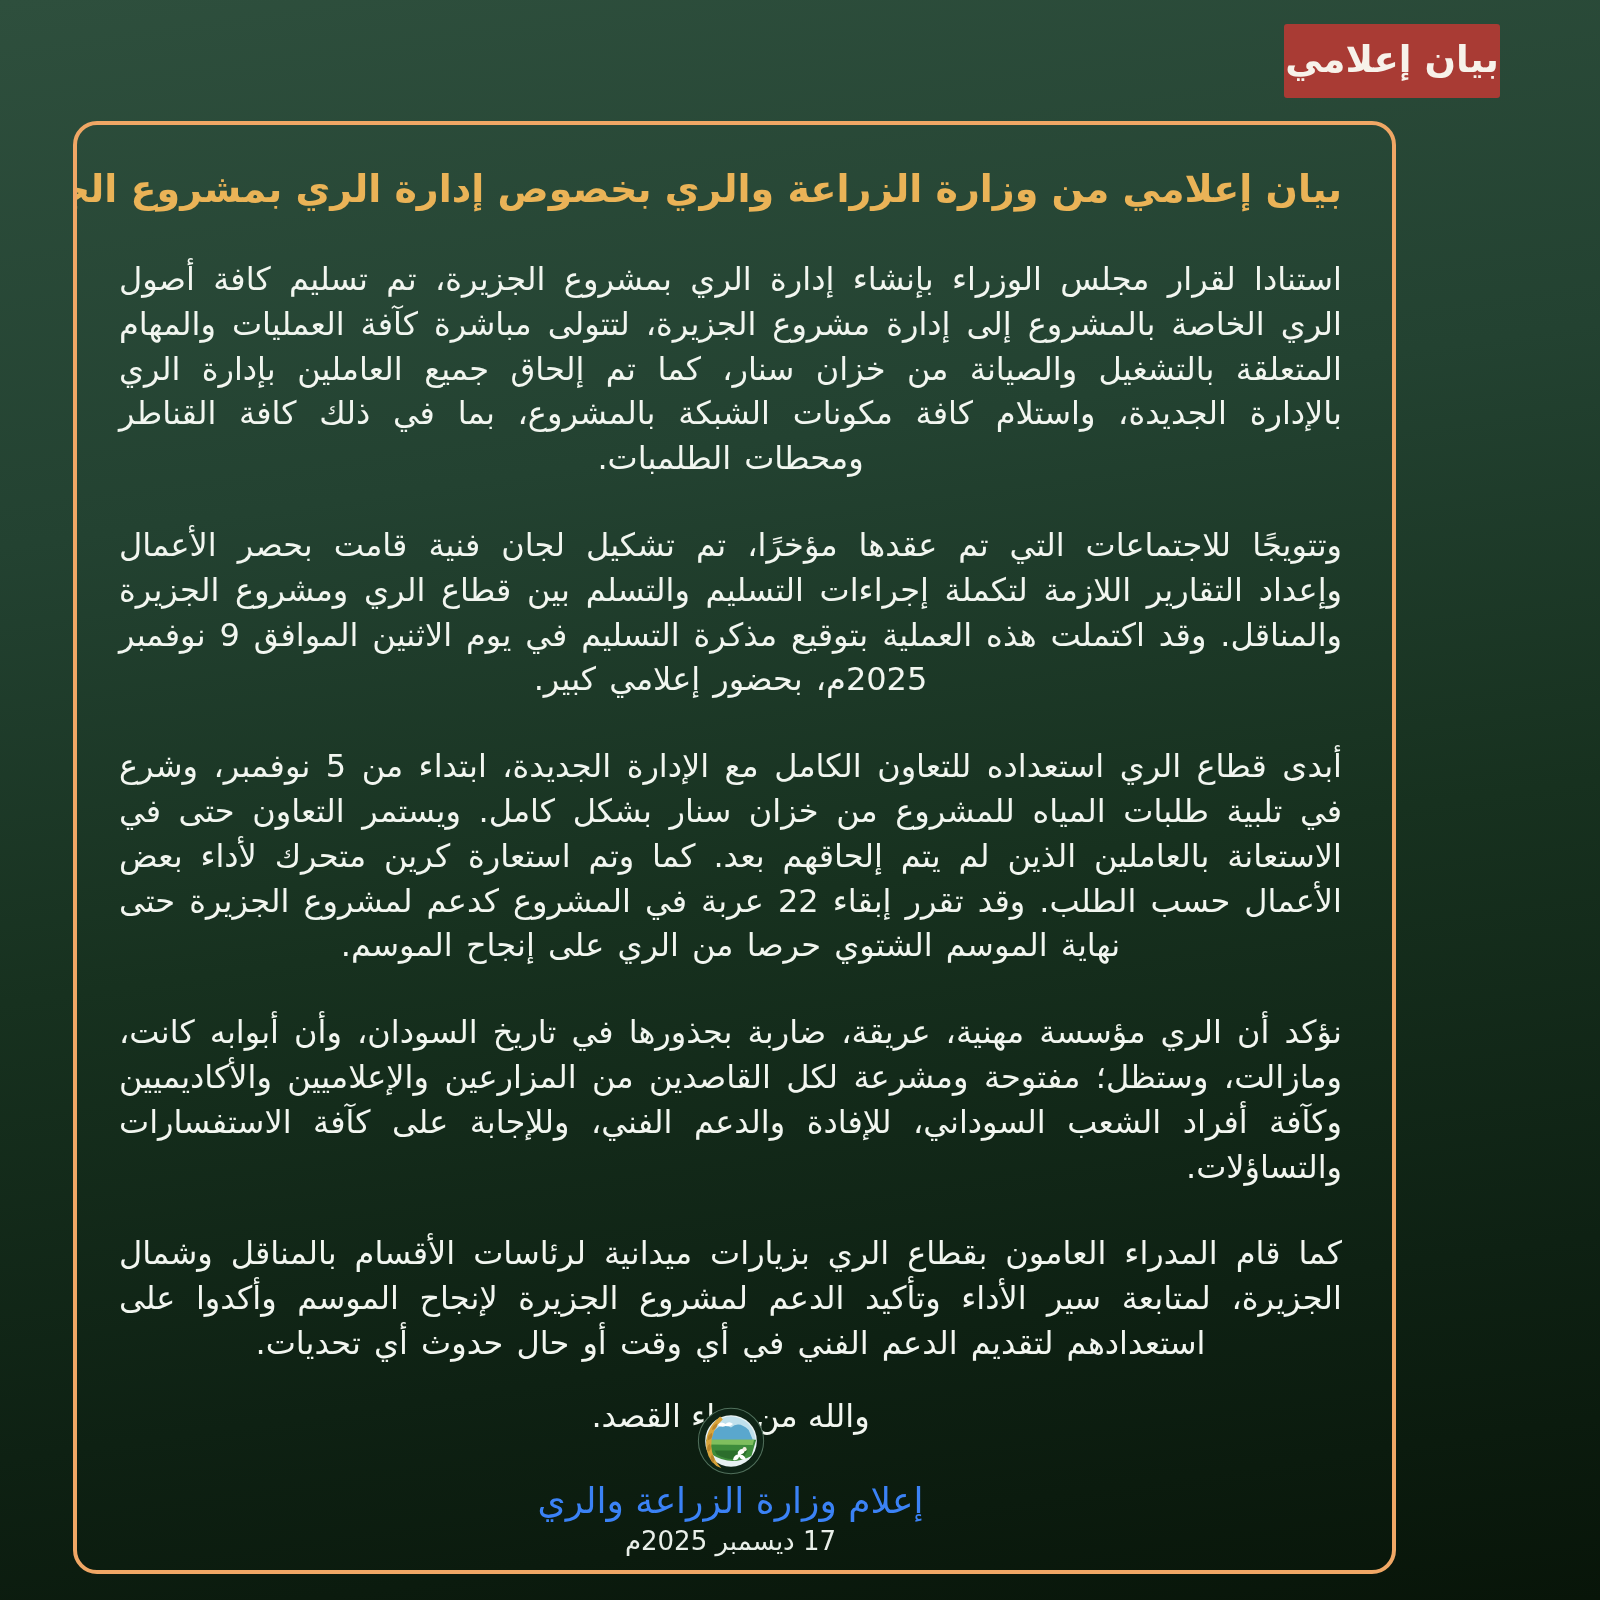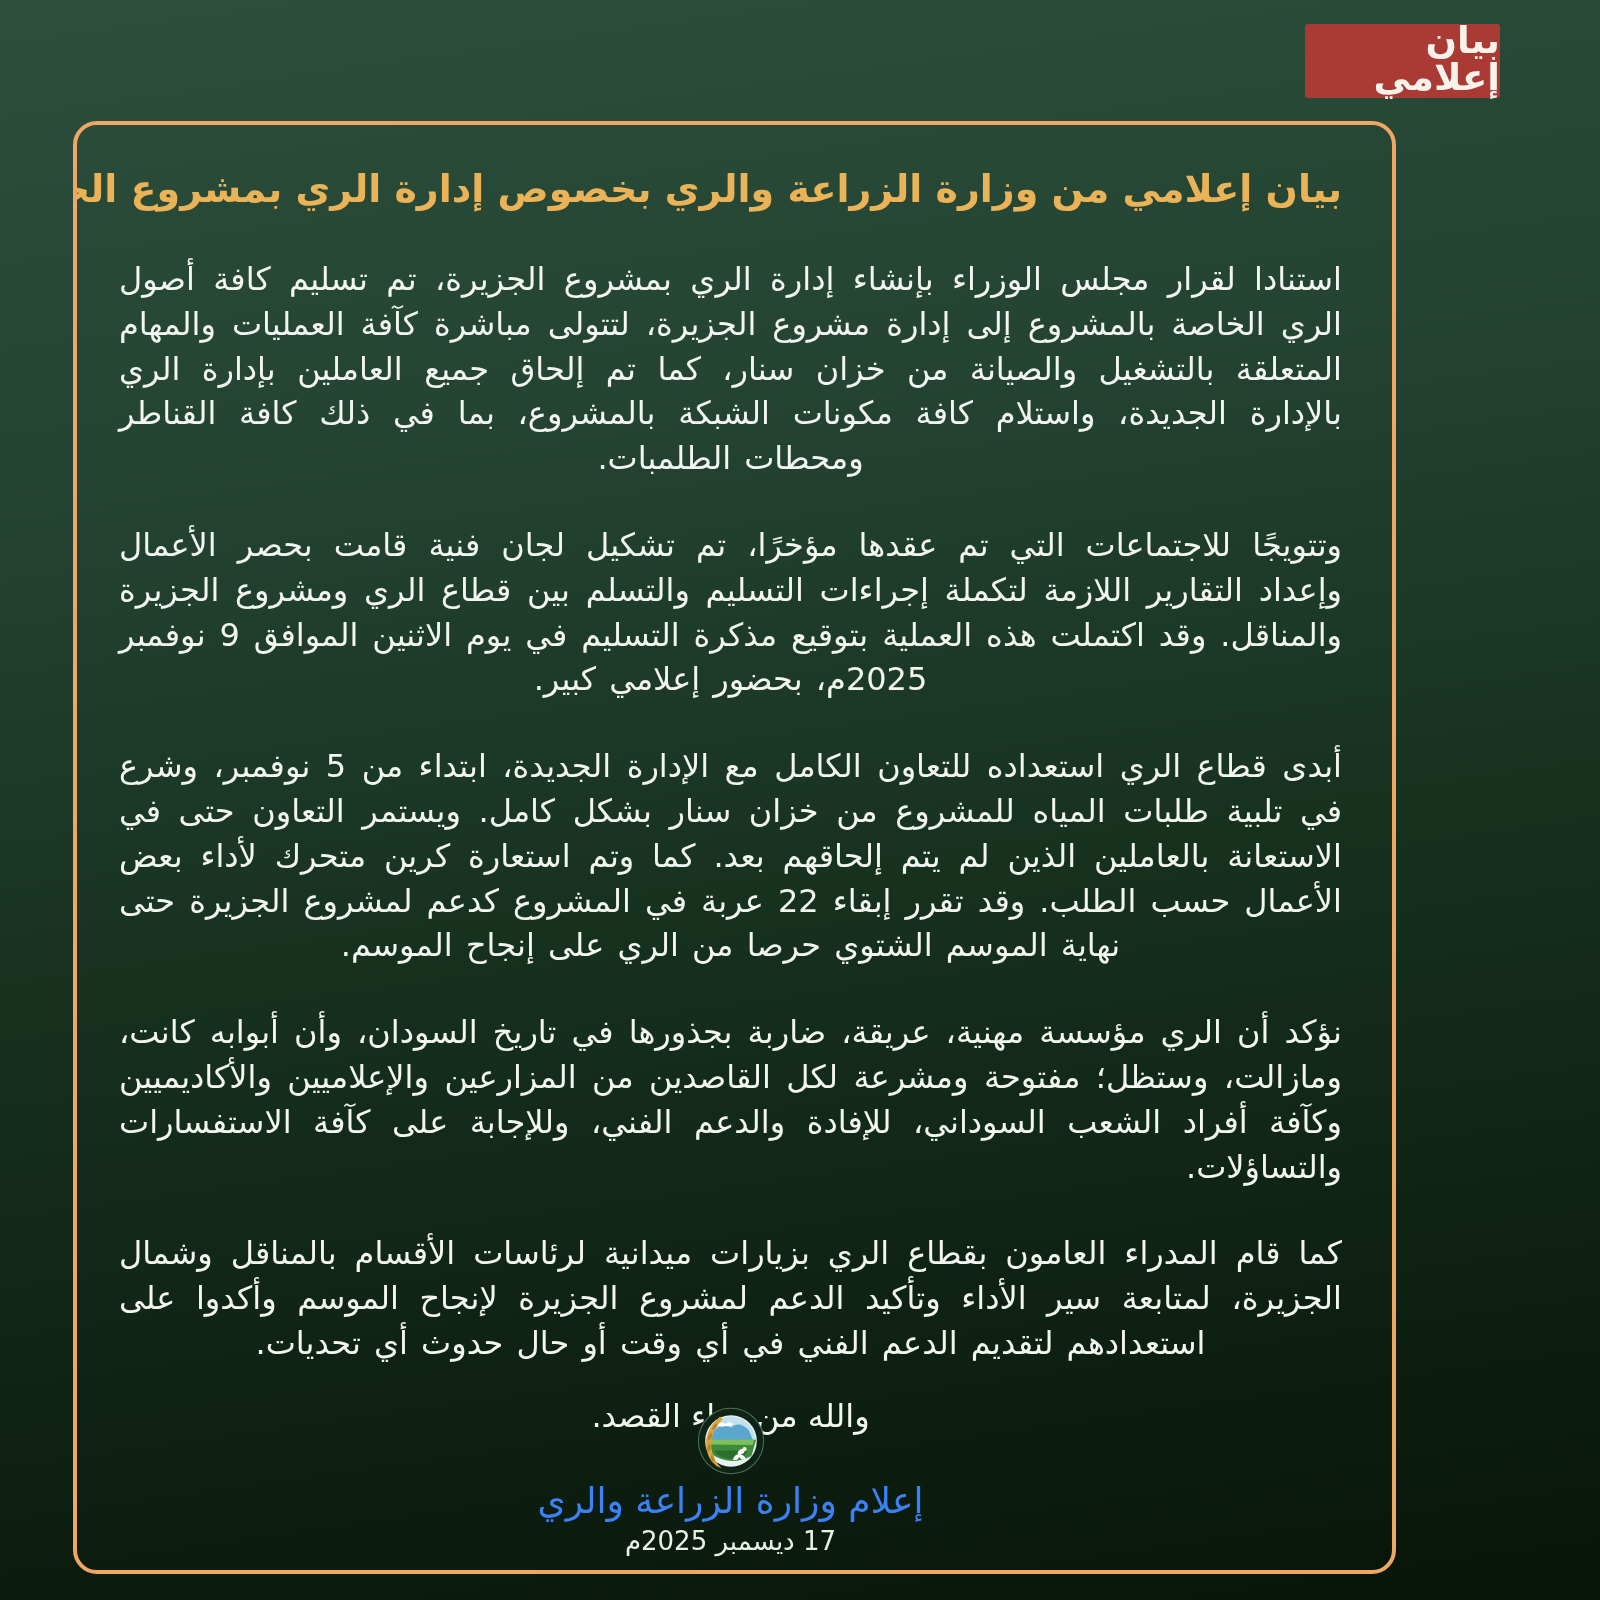--- a/index.html
+++ b/index.html
@@ -12,21 +12,21 @@
     height: 1600px;
     overflow: hidden;
     background: linear-gradient(172deg, #2e4f3d 0%, #234231 30%, #17311f 55%, #0e2113 80%, #081509 100%);
     font-family: "DejaVu Sans", "Liberation Sans", sans-serif;
     direction: rtl;
   }
   .badge {
     position: absolute;
     top: 24px;
     right: 100px;
-    width: 195px;
+    width: 216px;
     height: 74px;
     background: #a93b34;
     border-radius: 3px;
     display: flex;
     align-items: center;
     justify-content: center;
   }
   .badge-label {
     color: #f7f2ea;
     font-size: 37px;

